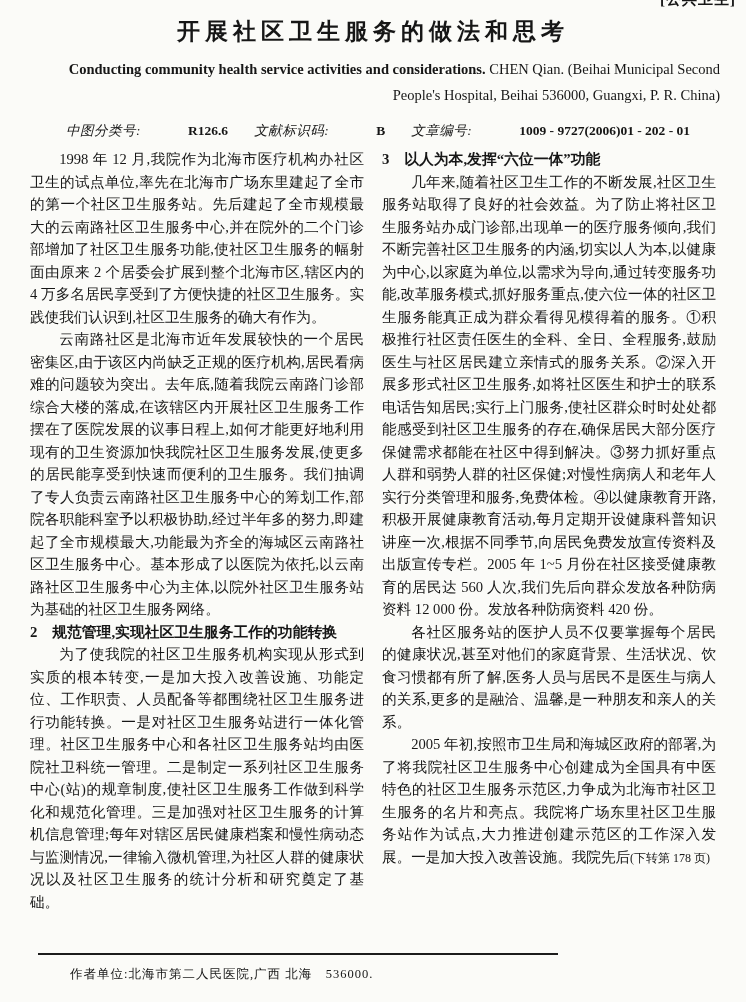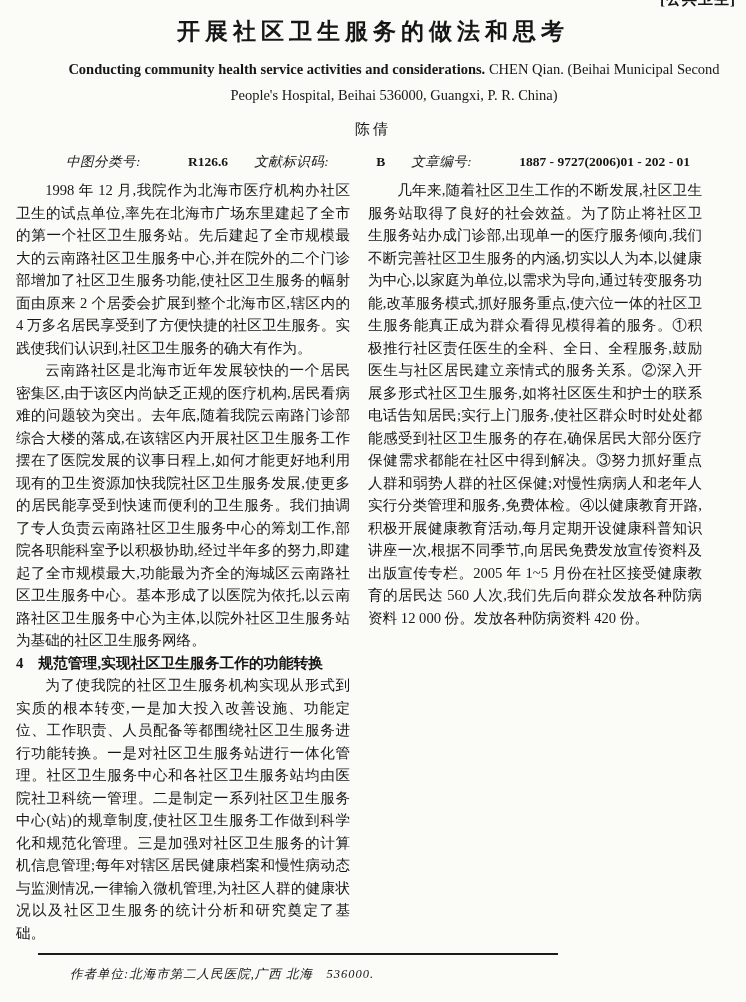--- a/index.html
+++ b/index.html
@@ -21,41 +21,41 @@
     text-align:center;
     font-size:23px;font-weight:bold;
     letter-spacing:5px;
     line-height:32px;
   }
   .en-citation{
     margin:8px 0 0 68px;
     width:652px;
     font-size:14.5px;
     line-height:26px;
-    text-align:center;
+    text-align:right;
   }
   .en-bold{font-weight:bold;}
   .author{
     margin-top:12px;
     text-align:center;
     font-size:15px;
     letter-spacing:3px;
   }
   .meta{
     margin:14px 0 0 66px;
     font-size:13.5px;
     white-space:nowrap;
   }
   .meta .lbl{font-weight:normal;font-style:italic;letter-spacing:0.5px;}
   .meta .val{font-weight:bold;margin-left:47px;}
   .meta .gap{display:inline-block;width:26px;}
   .columns{
     display:flex;
     gap:18px;
-    padding:0 16px;
+    padding:0 30px;
     margin-top:8px;
   }
   .col{
     width:334px;
     font-size:14.6px;
     line-height:22.5px;
     text-align:justify;
     text-justify:inter-ideograph;
   }
   .col p{margin:0;text-indent:2em;}
@@ -71,52 +71,53 @@
   .foot-rule{
     position:absolute;
     left:38px;top:953px;
     width:520px;height:0;
     border-top:2px solid #1c1c1c;
   }
   .affiliation{
     position:absolute;
     left:70px;top:966px;
     font-size:12.5px;
-    font-style:italic;
     letter-spacing:1px;
   }
 </style>
 </head>
 <body>
 
 <div class="page">
 
   <div class="corner-label">[公共卫生]</div>
 
   <h1 class="title">开展社区卫生服务的做法和思考</h1>
 
   <p class="en-citation"><span class="en-bold">Conducting community health service activities and considerations.</span><span> CHEN Qian. (Beihai Municipal Second People's Hospital, Beihai 536000, Guangxi, P. R. China)</span></p>
 
-  <div class="author">陈倩</div>
 
   <div class="meta">
-    <span class="lbl">中图分类号:</span><span class="val">R126.6</span><span class="gap"></span><span class="lbl">文献标识码:</span><span class="val">B</span><span class="gap"></span><span class="lbl">文章编号:</span><span class="val">1887 - 9727(2006)01 - 202 - 01</span>
+    <span class="lbl">中图分类号:</span><span class="val">R126.6</span><span class="gap"></span><span class="lbl">文献标识码:</span><span class="val">B</span><span class="gap"></span><span class="lbl">文章编号:</span><span class="val">1009 - 9727(2006)01 - 202 - 01</span>
   </div>
 
   <div class="columns">
 
     <div class="col">
       <p>1998 年 12 月,我院作为北海市医疗机构办社区卫生的试点单位,率先在北海市广场东里建起了全市的第一个社区卫生服务站。先后建起了全市规模最大的云南路社区卫生服务中心,并在院外的二个门诊部增加了社区卫生服务功能,使社区卫生服务的幅射面由原来 2 个居委会扩展到整个北海市区,辖区内的 4 万多名居民享受到了方便快捷的社区卫生服务。实践使我们认识到,社区卫生服务的确大有作为。</p>
       <p>云南路社区是北海市近年发展较快的一个居民密集区,由于该区内尚缺乏正规的医疗机构,居民看病难的问题较为突出。去年底,随着我院云南路门诊部综合大楼的落成,在该辖区内开展社区卫生服务工作摆在了医院发展的议事日程上,如何才能更好地利用现有的卫生资源加快我院社区卫生服务发展,使更多的居民能享受到快速而便利的卫生服务。我们抽调了专人负责云南路社区卫生服务中心的筹划工作,部院各职能科室予以积极协助,经过半年多的努力,即建起了全市规模最大,功能最为齐全的海城区云南路社区卫生服务中心。基本形成了以医院为依托,以云南路社区卫生服务中心为主体,以院外社区卫生服务站为基础的社区卫生服务网络。</p>
-      <h2 class="sec-heading">4　规范管理,实现社区卫生服务工作的功能转换</h2>
+      <h2 class="sec-heading">2　规范管理,实现社区卫生服务工作的功能转换</h2>
       <p>为了使我院的社区卫生服务机构实现从形式到实质的根本转变,一是加大投入改善设施、功能定位、工作职责、人员配备等都围绕社区卫生服务进行功能转换。一是对社区卫生服务站进行一体化管理。社区卫生服务中心和各社区卫生服务站均由医院社卫科统一管理。二是制定一系列社区卫生服务中心(站)的规章制度,使社区卫生服务工作做到科学化和规范化管理。三是加强对社区卫生服务的计算机信息管理;每年对辖区居民健康档案和慢性病动态与监测情况,一律输入微机管理,为社区人群的健康状况以及社区卫生服务的统计分析和研究奠定了基础。</p>
     </div>
 
     <div class="col">
+      <h2 class="sec-heading">3　以人为本,发挥“六位一体”功能</h2>
       <p>几年来,随着社区卫生工作的不断发展,社区卫生服务站取得了良好的社会效益。为了防止将社区卫生服务站办成门诊部,出现单一的医疗服务倾向,我们不断完善社区卫生服务的内涵,切实以人为本,以健康为中心,以家庭为单位,以需求为导向,通过转变服务功能,改革服务模式,抓好服务重点,使六位一体的社区卫生服务能真正成为群众看得见模得着的服务。①积极推行社区责任医生的全科、全日、全程服务,鼓励医生与社区居民建立亲情式的服务关系。②深入开展多形式社区卫生服务,如将社区医生和护士的联系电话告知居民;实行上门服务,使社区群众时时处处都能感受到社区卫生服务的存在,确保居民大部分医疗保健需求都能在社区中得到解决。③努力抓好重点人群和弱势人群的社区保健;对慢性病病人和老年人实行分类管理和服务,免费体检。④以健康教育开路,积极开展健康教育活动,每月定期开设健康科普知识讲座一次,根据不同季节,向居民免费发放宣传资料及出版宣传专栏。2005 年 1~5 月份在社区接受健康教育的居民达 560 人次,我们先后向群众发放各种防病资料 12 000 份。发放各种防病资料 420 份。</p>
+      <p>各社区服务站的医护人员不仅要掌握每个居民的健康状况,甚至对他们的家庭背景、生活状况、饮食习惯都有所了解,医务人员与居民不是医生与病人的关系,更多的是融洽、温馨,是一种朋友和亲人的关系。</p>
+      <p><span>2005 年初,按照市卫生局和海城区政府的部署,为了将我院社区卫生服务中心创建成为全国具有中医特色的社区卫生服务示范区,力争成为北海市社区卫生服务的名片和亮点。我院将广场东里社区卫生服务站作为试点,大力推进创建示范区的工作深入发展。一是加大投入改善设施。我院先后</span><span class="cont-note">(下转第 178 页)</span></p>
     </div>
 
   </div>
 
   <div class="foot-rule"></div>
   <div class="affiliation">作者单位:北海市第二人民医院,广西 北海　536000.</div>
 
 </div>
 
 </body></html>

